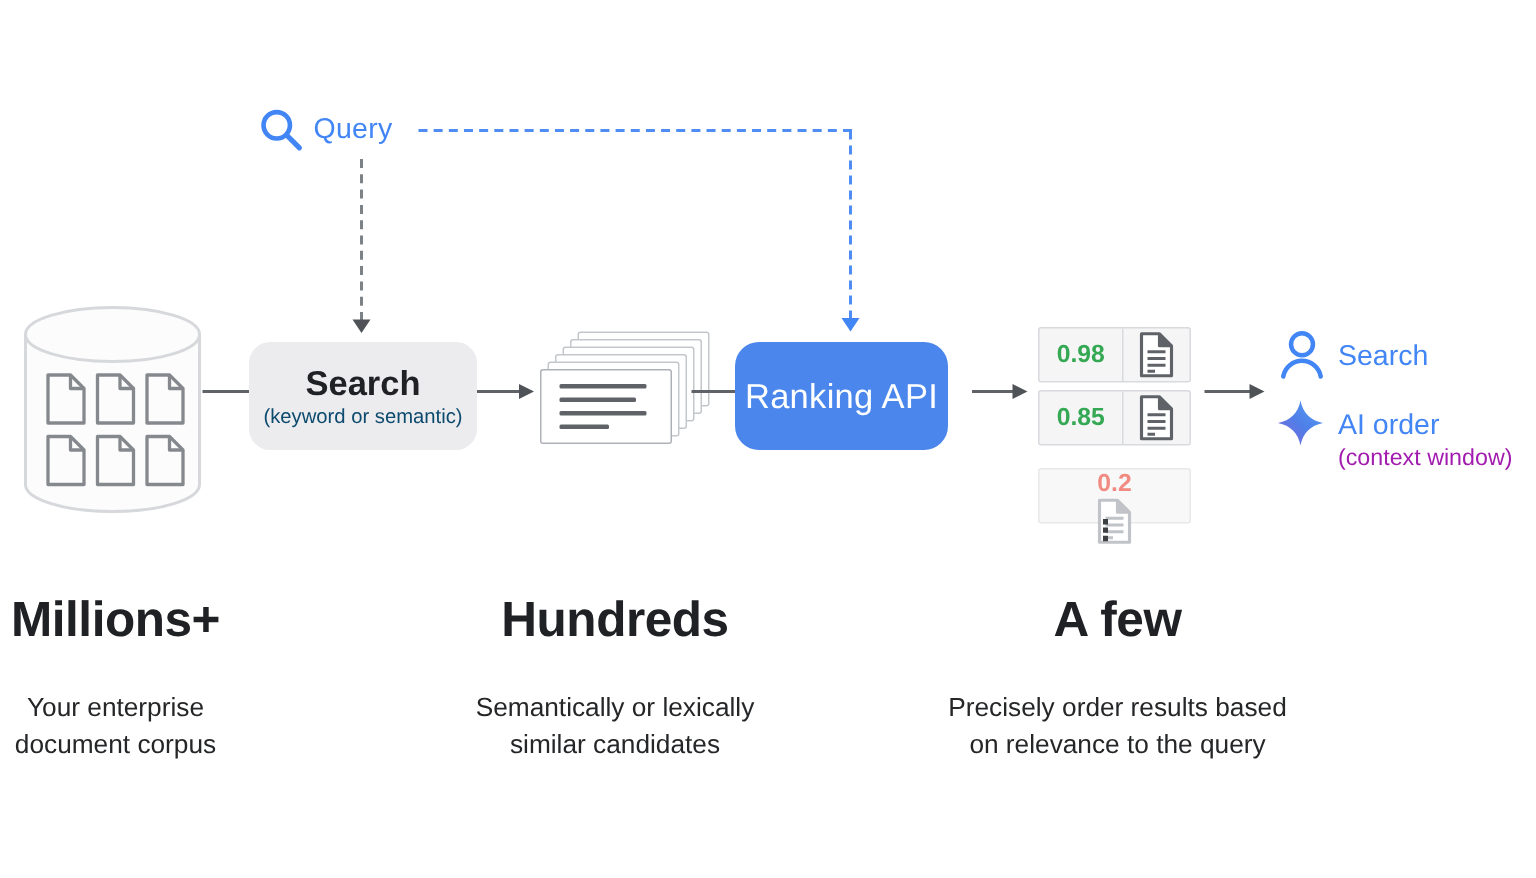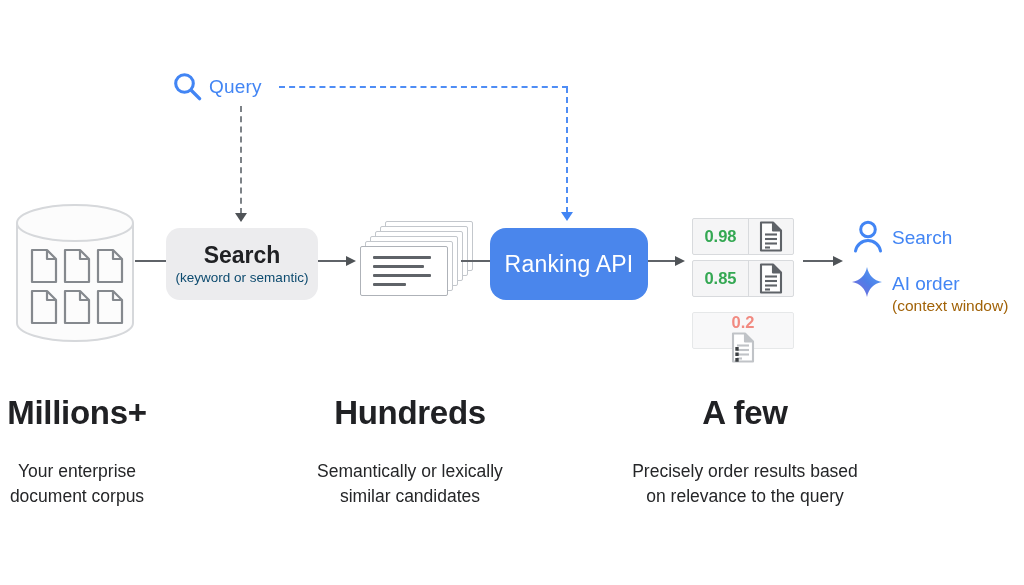--- a/index.html
+++ b/index.html
@@ -69,21 +69,21 @@
   .stack { position: absolute; left: 360px; top: 221px; width: 114px; height: 76px; }
   .stack-card {
     position: absolute; width: 88px; height: 50px;
     background: #ffffff; border: 1.6px solid #c3c7cc; border-radius: 2px;
   }
   .stack-card.front { border-color: #aeb2b8; }
   .card-line { position: absolute; left: 12px; height: 2.6px; background: #5F6368; border-radius: 1px; }
 
   
   .ranking-box {
-    position: absolute; left: 490px; top: 228px; width: 158px; height: 72px;
+    position: absolute; left: 490px; top: 228px; width: 142px; height: 72px;
     background: #4a86ec; border-radius: 16px;
     display: flex; align-items: center; justify-content: center;
   }
   .ranking-label { font-size: 23px; font-weight: 500; color: #ffffff; letter-spacing: .2px; }
 
   
   .score-row {
     position: absolute; left: 692px; width: 102px; height: 37px;
     background: #f5f5f6; border: 1px solid #d8dadd; border-radius: 2px;
     display: flex; align-items: center;
@@ -97,21 +97,21 @@
   .results-ellipsis {
     position: absolute; left: 727px; top: 343px; width: 20px;
     text-align: center; font-size: 19px; font-weight: 700; color: #3C4043; line-height: 24px;
   }
 
   
   .users-icon { position: absolute; left: 852px; top: 220px; width: 32px; height: 33px; }
   .users-label { position: absolute; left: 892px; top: 227px; font-size: 19px; font-weight: 500; color: #4285F4; }
   .agent-icon { position: absolute; left: 851px; top: 266px; width: 32px; height: 32px; }
   .agent-label { position: absolute; left: 892px; top: 273px; font-size: 19px; font-weight: 500; color: #4285F4; }
-  .agent-note { position: absolute; left: 892px; top: 297px; font-size: 15.5px; font-weight: 500; color: #a16207; }
+  .agent-note { position: absolute; left: 892px; top: 297px; font-size: 15.5px; font-weight: 500; color: #a21caf; }
 
   
   .caption { position: absolute; text-align: center; }
   .caption-title {
     font-size: 33px; font-weight: 700; color: #202124;
     line-height: 40px; letter-spacing: -.3px;
   }
   .caption-desc {
     margin-top: 26px; font-size: 17.5px; color: #252628;
     line-height: 1.42; white-space: pre-line;

